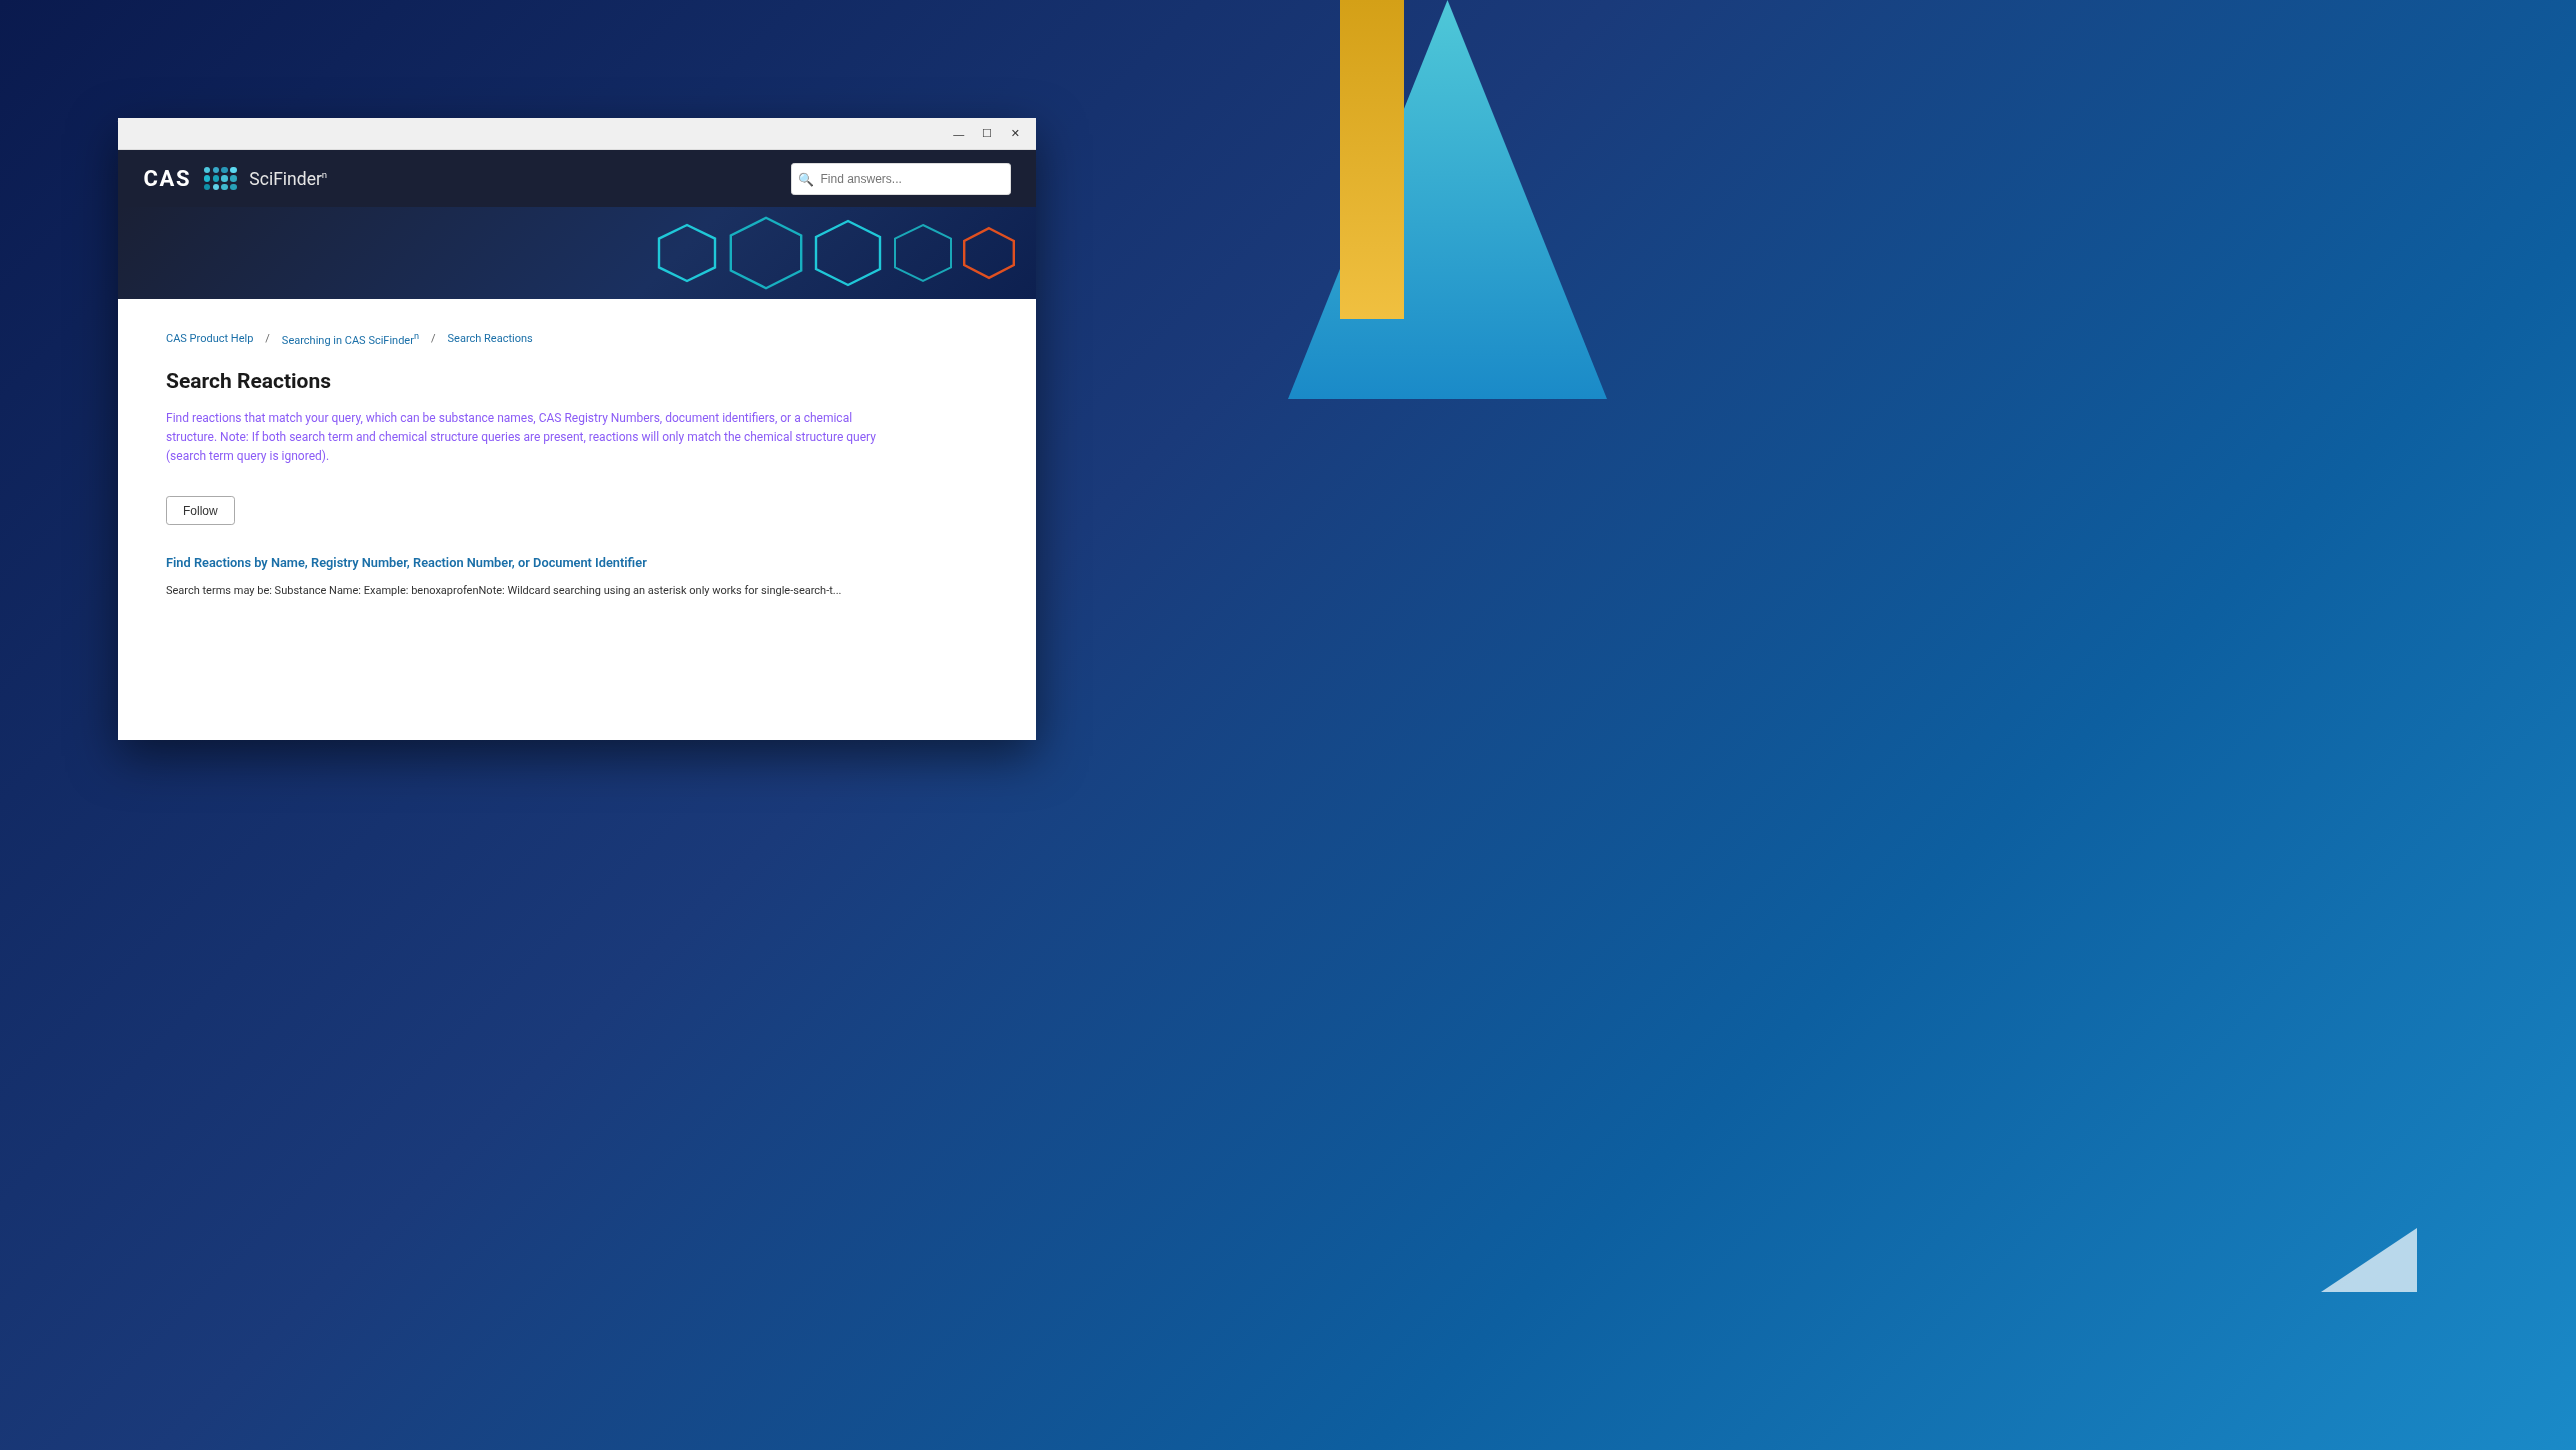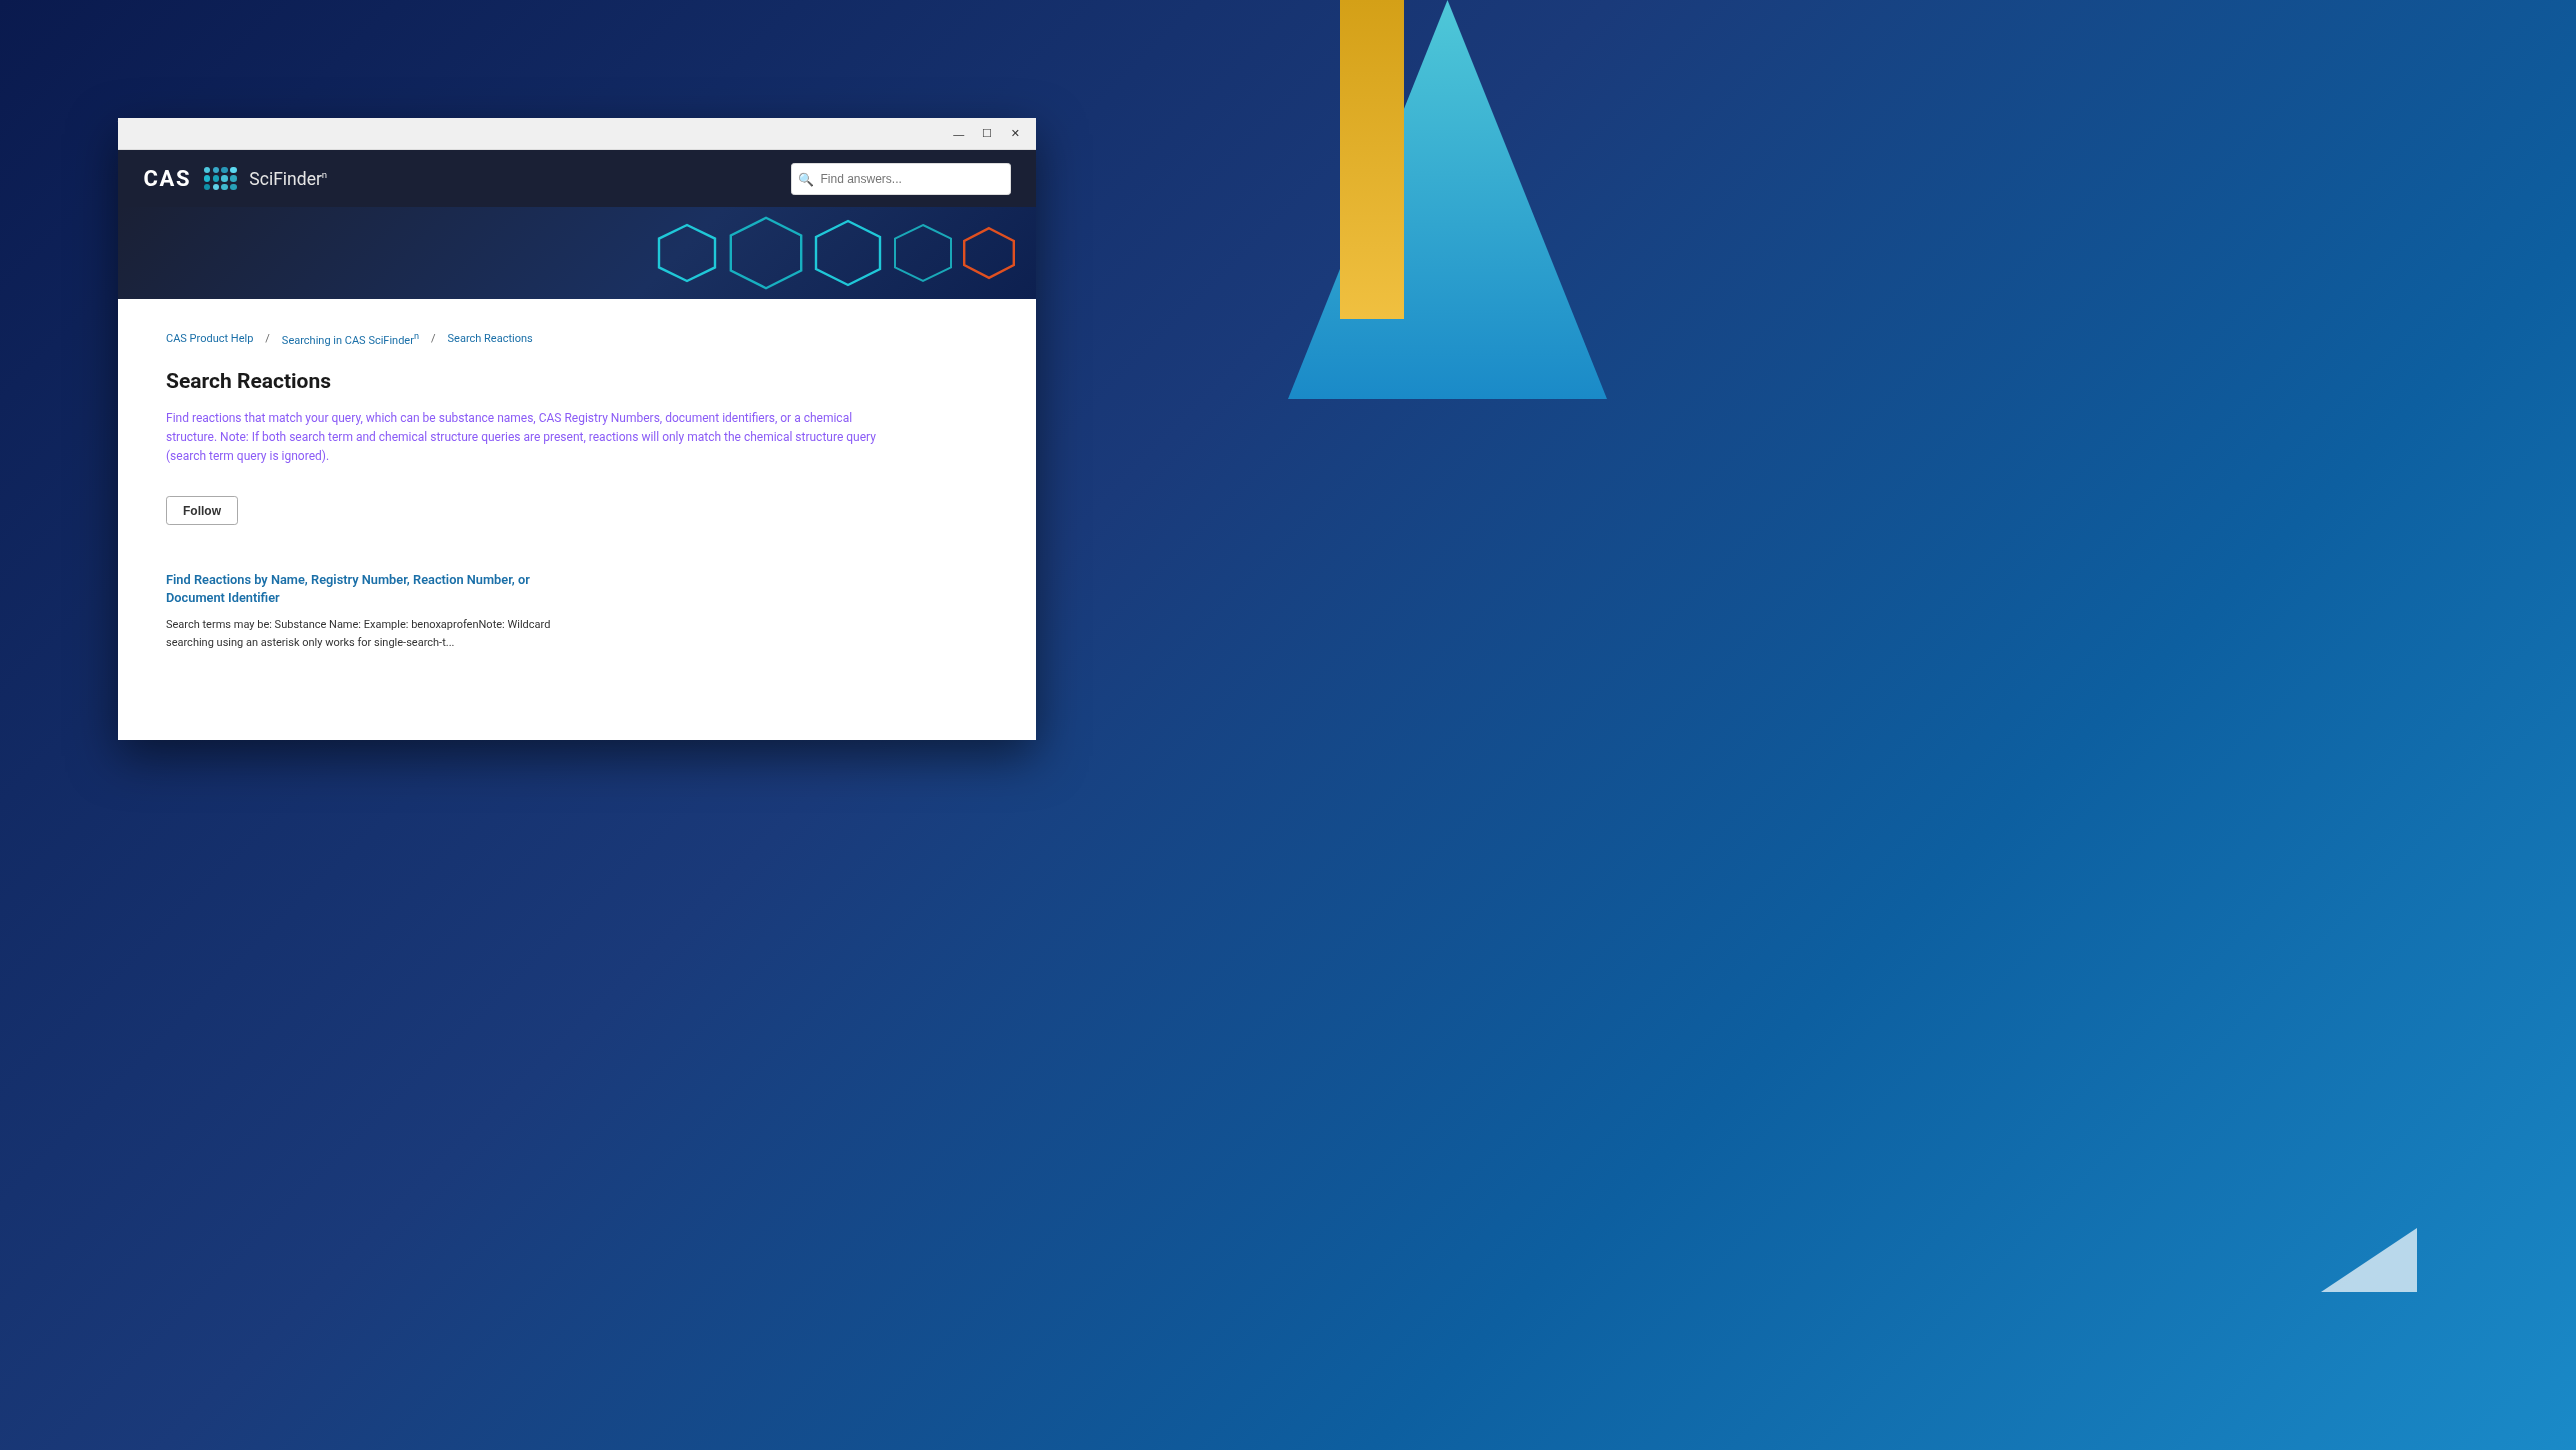--- a/index.html
+++ b/index.html
@@ -218,28 +218,27 @@
     
     .follow-btn {
       display: inline-block;
       padding: 6.4px 16px;
       border: 0.8px solid #aaa;
       border-radius: 3.2px;
       font-size: 12px;
       color: #333;
       background: white;
       cursor: pointer;
-      margin-bottom: 46px;
-      font-weight: bold;
+      margin-bottom: 29px;
     }
 
     
     .cards-grid {
       display: grid;
-      grid-template-columns: 1fr 1fr;
+      grid-template-columns: 1fr;
       gap: 32px;
     }
 
     .card {
       padding: 0;
     }
 
     .card-title {
       font-size: 12.8px;
       font-weight: 600;

